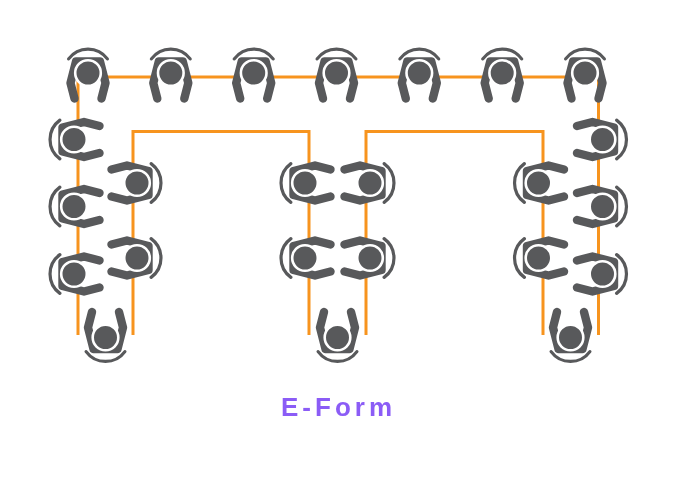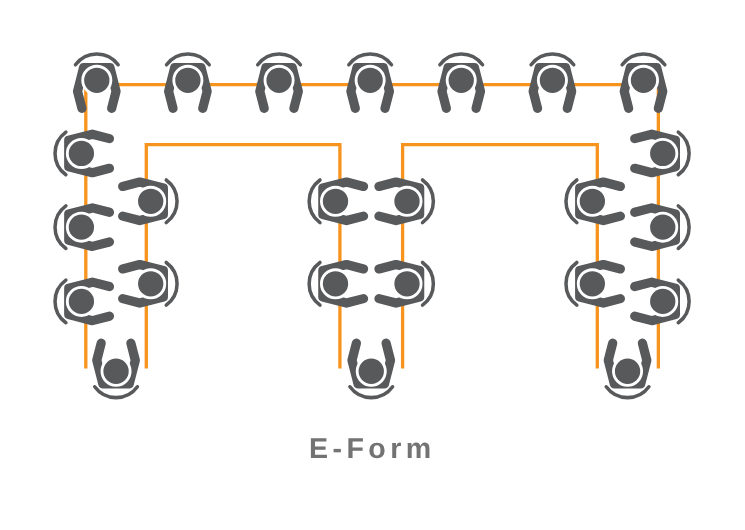--- a/index.html
+++ b/index.html
@@ -156,14 +156,14 @@
           <path d="M -13.5 25.5 L -17.5 10 L -12 -11.5 L 12 -11.5 L 17.5 10 L 13.5 25.5" fill="none" stroke="#58595B" stroke-width="8.4" stroke-linecap="round" stroke-linejoin="round"></path>
           <circle cx="0" cy="0" r="12.8" fill="#58595B" stroke="#FFFFFF" stroke-width="2.6"></circle>
         </g>
         <g transform="translate(570.5 337.5) rotate(180)">
           <path d="M -19.4 -14.1 A 24 24 0 0 1 19.4 -14.1" fill="none" stroke="#58595B" stroke-width="3.2" stroke-linecap="round"></path>
           <path d="M -13.5 25.5 L -17.5 10 L -12 -11.5 L 12 -11.5 L 17.5 10 L 13.5 25.5" fill="none" stroke="#58595B" stroke-width="8.4" stroke-linecap="round" stroke-linejoin="round"></path>
           <circle cx="0" cy="0" r="12.8" fill="#58595B" stroke="#FFFFFF" stroke-width="2.6"></circle>
         </g>
       </g>
   </svg>
-  <div id="diagram-label" class="label" style="color: #737373;">E-Form</div>
+  <div id="diagram-label" class="label" style="color: #8b5cf6;">E-Form</div>
 </div>
 
 </body></html>

